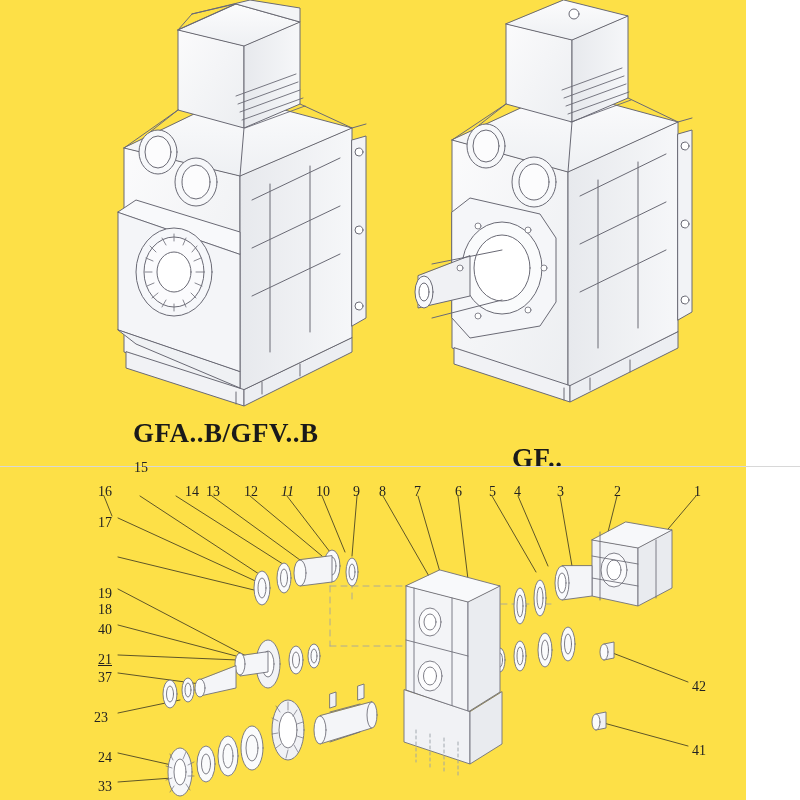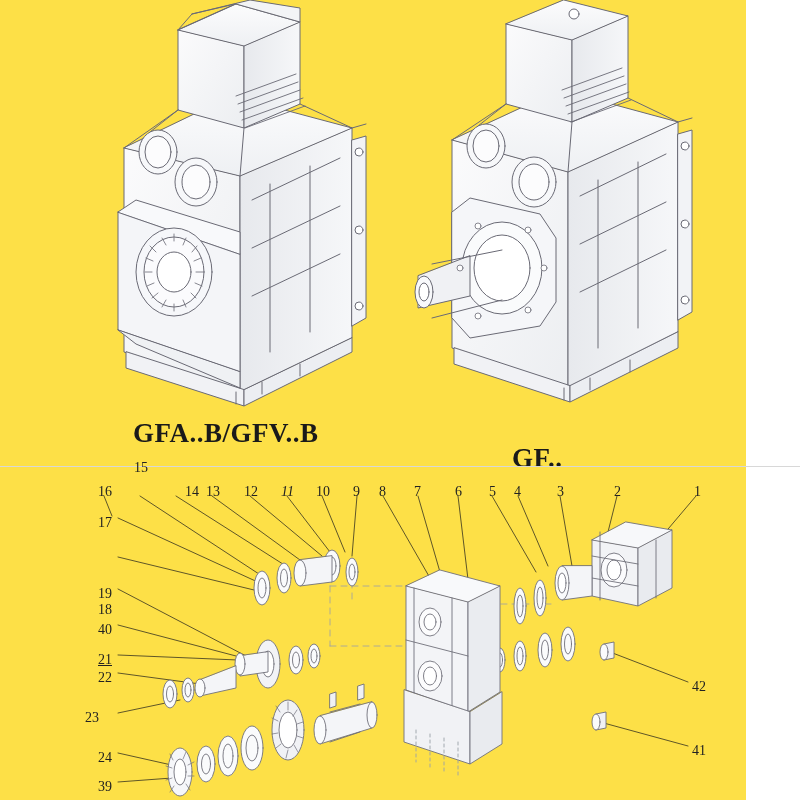--- a/index.html
+++ b/index.html
@@ -448,24 +448,24 @@
       <div class="callout-num" style="left:614px; top:484px;">2</div>
       <div class="callout-num" style="left:694px; top:484px;">1</div>
     </div>
 
     <div>
       <div class="callout-num" style="left:98px; top:515px;">17</div>
       <div class="callout-num" style="left:98px; top:554px;margin-top:48px;">18</div>
       <div class="callout-num" style="left:98px; top:586px;text-align:center;">19</div>
       <div class="callout-num" style="left:98px; top:622px;">40</div>
       <div class="callout-num" style="left:98px; top:652px;text-decoration:underline;">21</div>
-      <div class="callout-num" style="left:98px; top:670px;">22</div>
-      <div class="callout-num" style="left:85px; top:710px;">23</div>
+      <div class="callout-num" style="left:98px; top:670px;">37</div>
+      <div class="callout-num" style="left:94px; top:710px;">23</div>
       <div class="callout-num" style="left:98px; top:750px;">24</div>
-      <div class="callout-num" style="left:98px; top:779px;">39</div>
+      <div class="callout-num" style="left:98px; top:779px;">33</div>
     </div>
 
     <div>
       <div class="callout-num" style="left:692px; top:679px;">42</div>
       <div class="callout-num" style="left:692px; top:743px;">41</div>
     </div>
 
   </div>
 </div>
 

